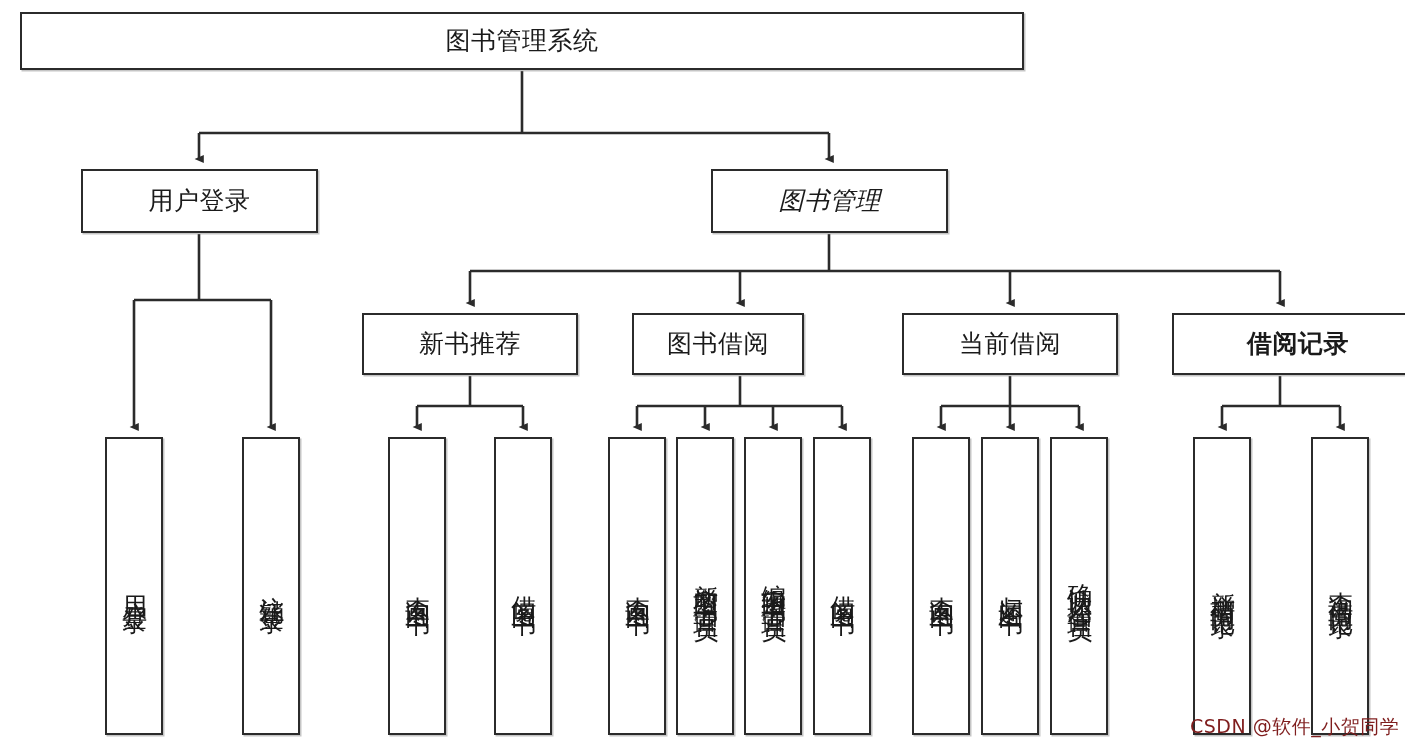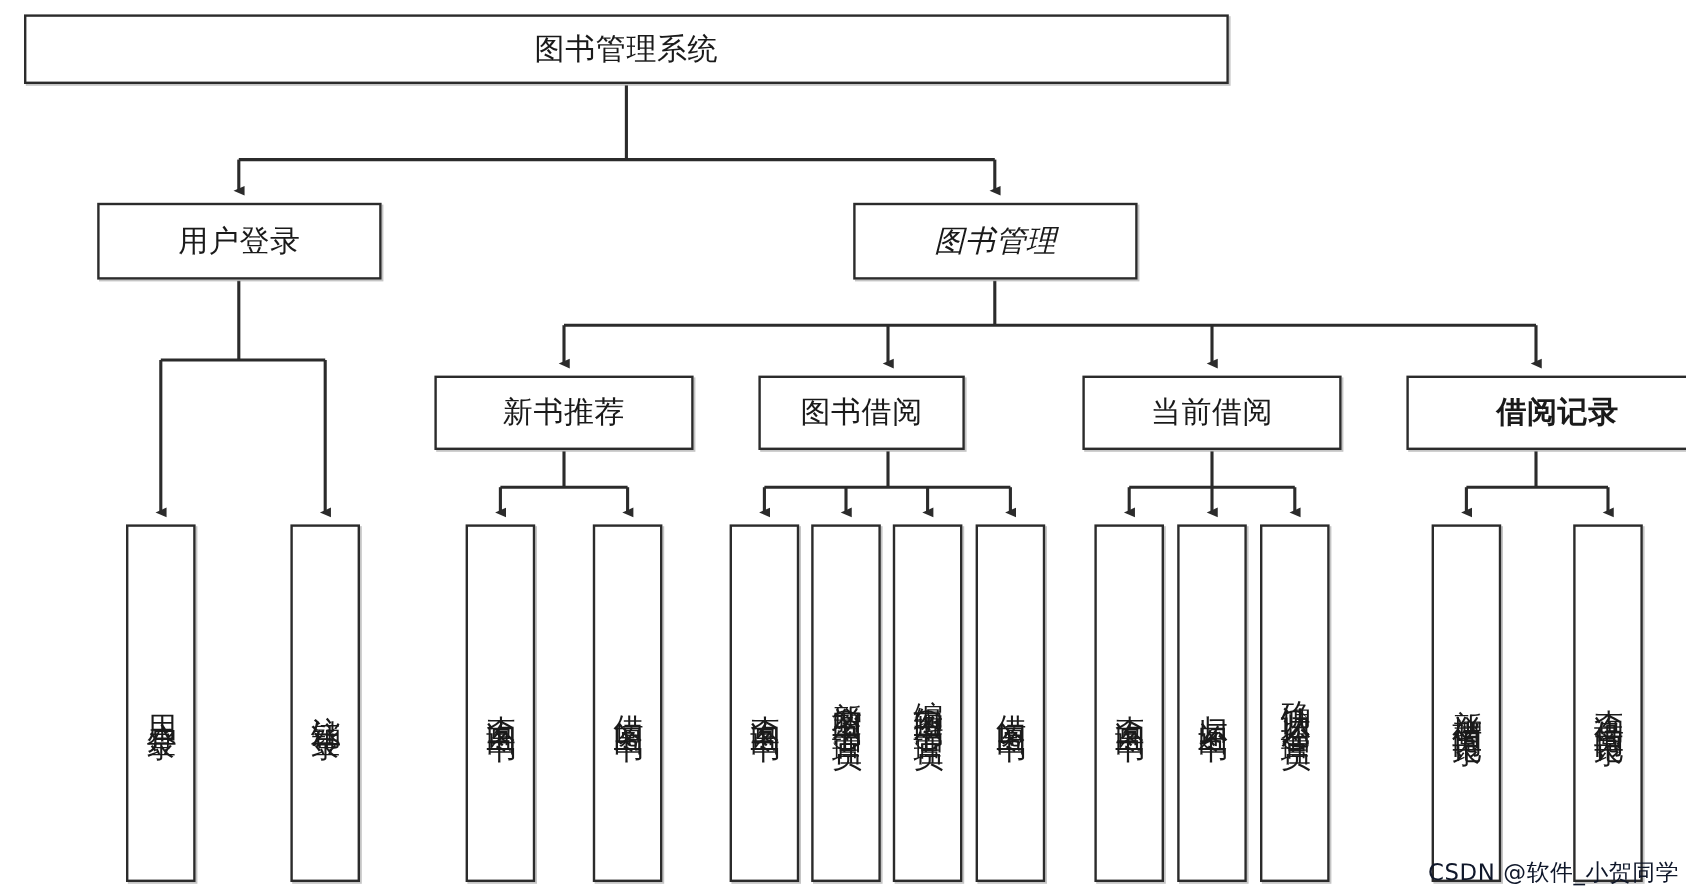--- a/index.html
+++ b/index.html
@@ -62,21 +62,21 @@
     line-height: 1.06;
     letter-spacing: 5px;
     white-space: nowrap;
     max-height: 100%;
   }
   .watermark {
     position: absolute;
     left: 1190px;
     top: 714px;
     font-size: 19px;
-    color: #0f172a;
+    color: #7f1d1d;
     white-space: nowrap;
     z-index: 3;
     letter-spacing: 0.5px;
   }
 </style>
 </head>
 <body>
 
 <div id="canvas">
 

